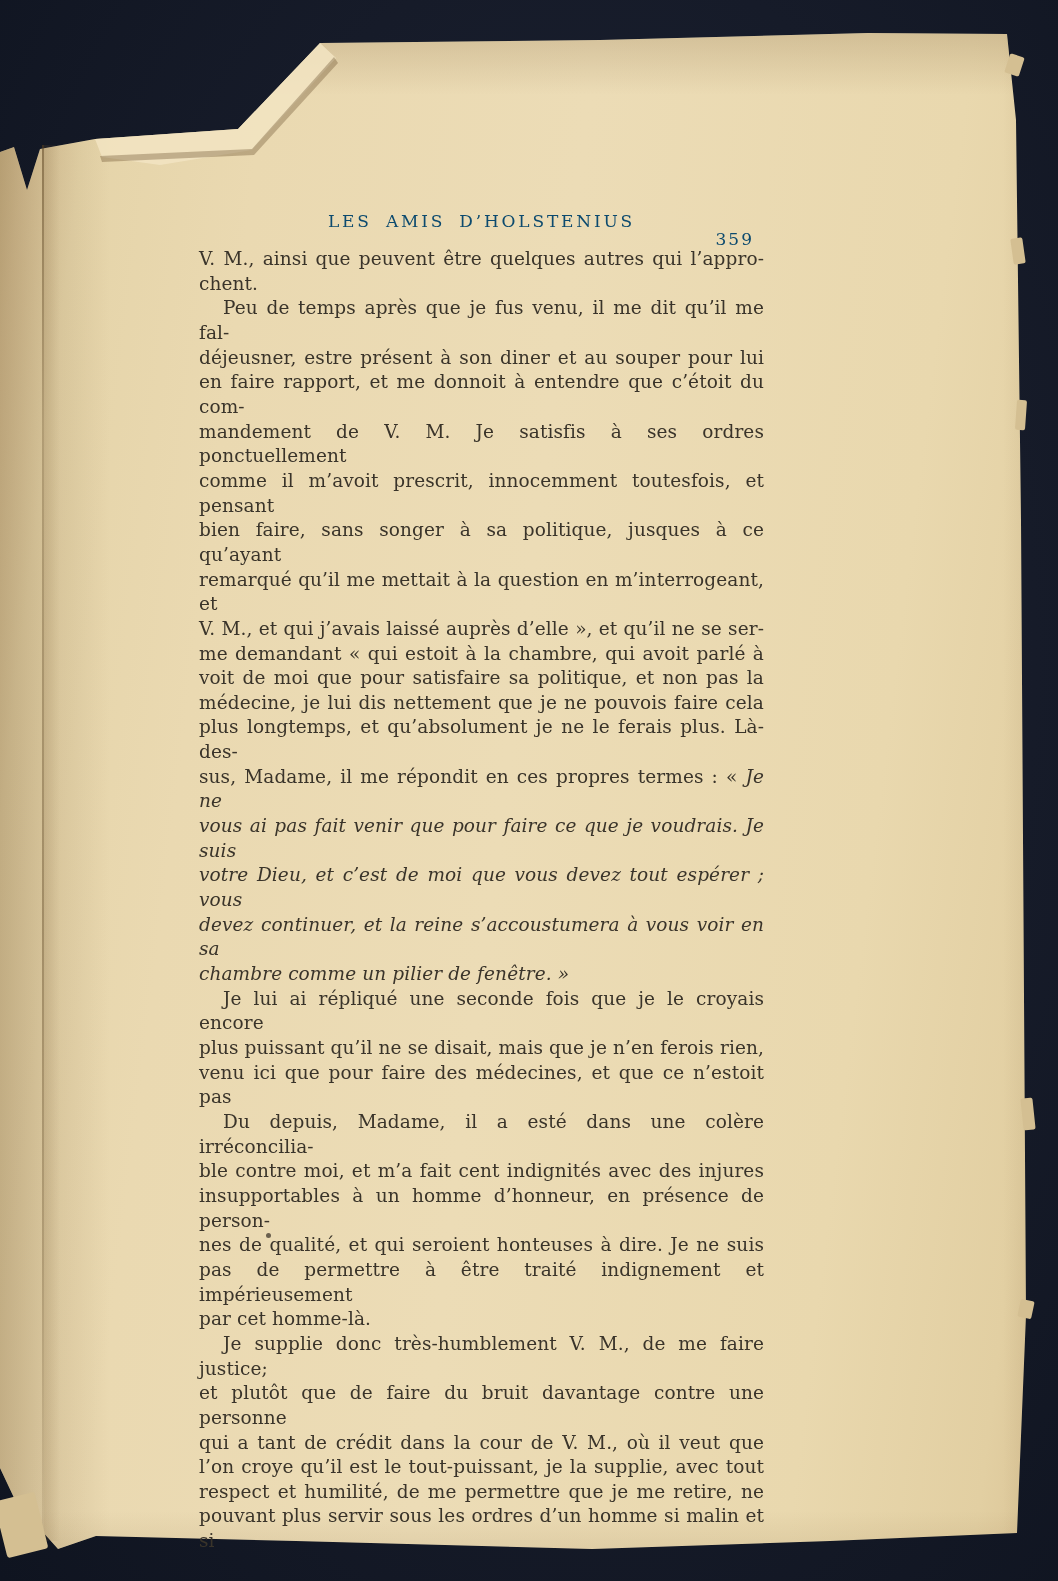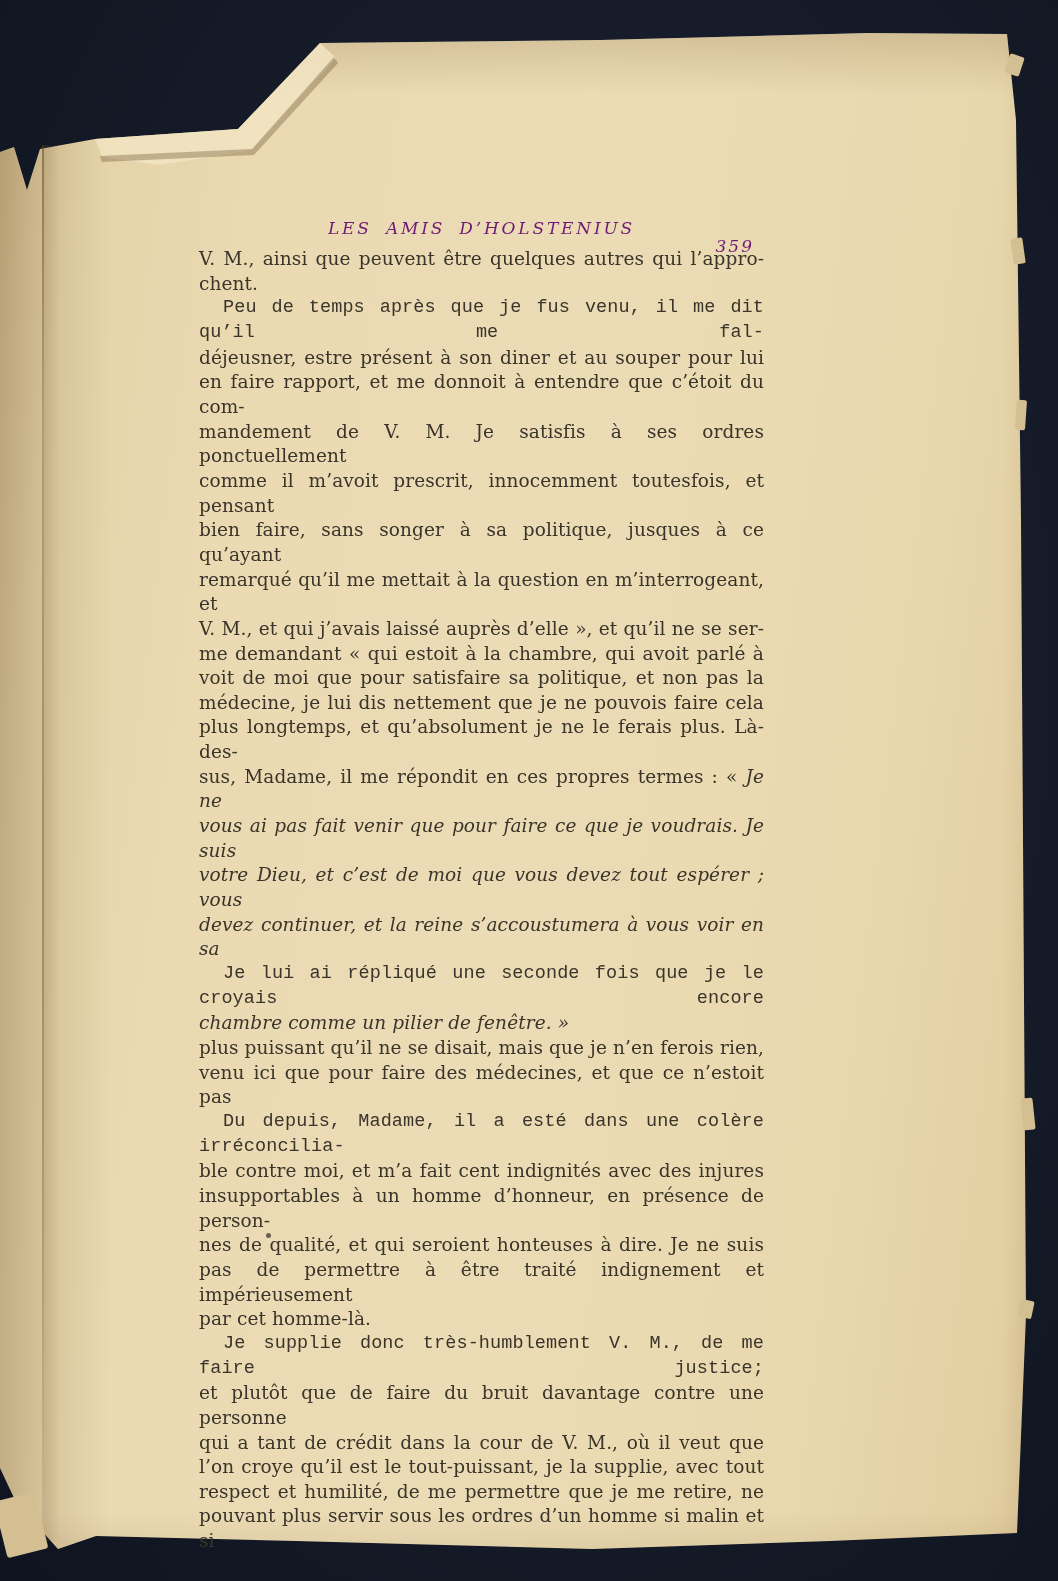--- a/index.html
+++ b/index.html
@@ -69,43 +69,42 @@
   .paper-bit{position:absolute;background:var(--paper-edge);border-radius:2px;}
   .bit1{left:1007px;top:55px;width:15px;height:20px;transform:rotate(18deg);}
   .bit2{left:1012px;top:238px;width:12px;height:26px;transform:rotate(-8deg);}
   .bit3{left:1016px;top:400px;width:10px;height:30px;transform:rotate(4deg);}
   .bit4{left:1022px;top:1098px;width:12px;height:32px;transform:rotate(-6deg);}
   .bit5{left:1019px;top:1300px;width:14px;height:18px;transform:rotate(12deg);}
   .bit6{left:0px;top:1496px;width:42px;height:58px;transform:rotate(-14deg);border-radius:3px;}
 
   
   .header{
-    position:absolute;left:199px;top:218px;width:565px;height:28px;
-    color:#701a75;
-    font-style:italic;
+    position:absolute;left:199px;top:211px;width:565px;height:28px;
+    color:#0c4a6e;
   }
   .header-title{
     position:absolute;left:0;right:0;text-align:center;
     font-size:17px;letter-spacing:2.8px;word-spacing:6px;
   }
   .header-page-number{
     position:absolute;right:10px;top:0;
     font-size:17px;letter-spacing:2px;margin-top:18px;
   }
 
   
   .textblock{
     position:absolute;left:199px;top:247px;width:565px;
     color:var(--ink);
     font-size:18.5px;line-height:24.65px;
     letter-spacing:.1px;
   }
   .line{text-align:justify;text-align-last:justify;white-space:normal;}
   .line.end{text-align-last:left;}
-  .line.indent{text-indent:24px;font-family:Liberation Mono, monospace;}
+  .line.indent{text-indent:24px;}
   .it{font-style:italic;}
 
   
   .speck{position:absolute;left:266px;top:1233px;width:5px;height:5px;border-radius:50%;background:#4a4134;opacity:.8;}
 </style>
 </head>
 <body>
 
 <div class="stage">
 
@@ -142,22 +141,22 @@
       <div class="line"><span>remarqué qu’il me mettait à la question en m’interrogeant, et</span></div>
       <div class="line"><span>V. M., et qui j’avais laissé auprès d’elle », et qu’il ne se ser-</span></div>
       <div class="line"><span>me demandant « qui estoit à la chambre, qui avoit parlé à</span></div>
       <div class="line"><span>voit de moi que pour satisfaire sa politique, et non pas la</span></div>
       <div class="line"><span>médecine, je lui dis nettement que je ne pouvois faire cela</span></div>
       <div class="line"><span>plus longtemps, et qu’absolument je ne le ferais plus. Là-des-</span></div>
       <div class="line"><span>sus, Madame, il me répondit en ces propres termes : « </span><span class="it">Je ne</span></div>
       <div class="line"><span class="it">vous ai pas fait venir que pour faire ce que je voudrais. Je suis</span></div>
       <div class="line"><span class="it">votre Dieu, et c’est de moi que vous devez tout espérer ; vous</span></div>
       <div class="line"><span class="it">devez continuer, et la reine s’accoustumera à vous voir en sa</span></div>
+      <div class="line end"><span class="it">chambre comme un pilier de fenêtre. »</span></div>
       <div class="line indent"><span>Je lui ai répliqué une seconde fois que je le croyais encore</span></div>
-      <div class="line end"><span class="it">chambre comme un pilier de fenêtre. »</span></div>
       <div class="line"><span>plus puissant qu’il ne se disait, mais que je n’en ferois rien,</span></div>
       <div class="line"><span>venu ici que pour faire des médecines, et que ce n’estoit pas</span></div>
       <div class="line indent"><span>Du depuis, Madame, il a esté dans une colère irréconcilia-</span></div>
       <div class="line"><span>ble contre moi, et m’a fait cent indignités avec des injures</span></div>
       <div class="line"><span>insupportables à un homme d’honneur, en présence de person-</span></div>
       <div class="line"><span>nes de qualité, et qui seroient honteuses à dire. Je ne suis</span></div>
       <div class="line"><span>pas de permettre à être traité indignement et impérieusement</span></div>
       <div class="line end"><span>par cet homme-là.</span></div>
       <div class="line indent"><span>Je supplie donc très-humblement V. M., de me faire justice;</span></div>
       <div class="line"><span>et plutôt que de faire du bruit davantage contre une personne</span></div>

